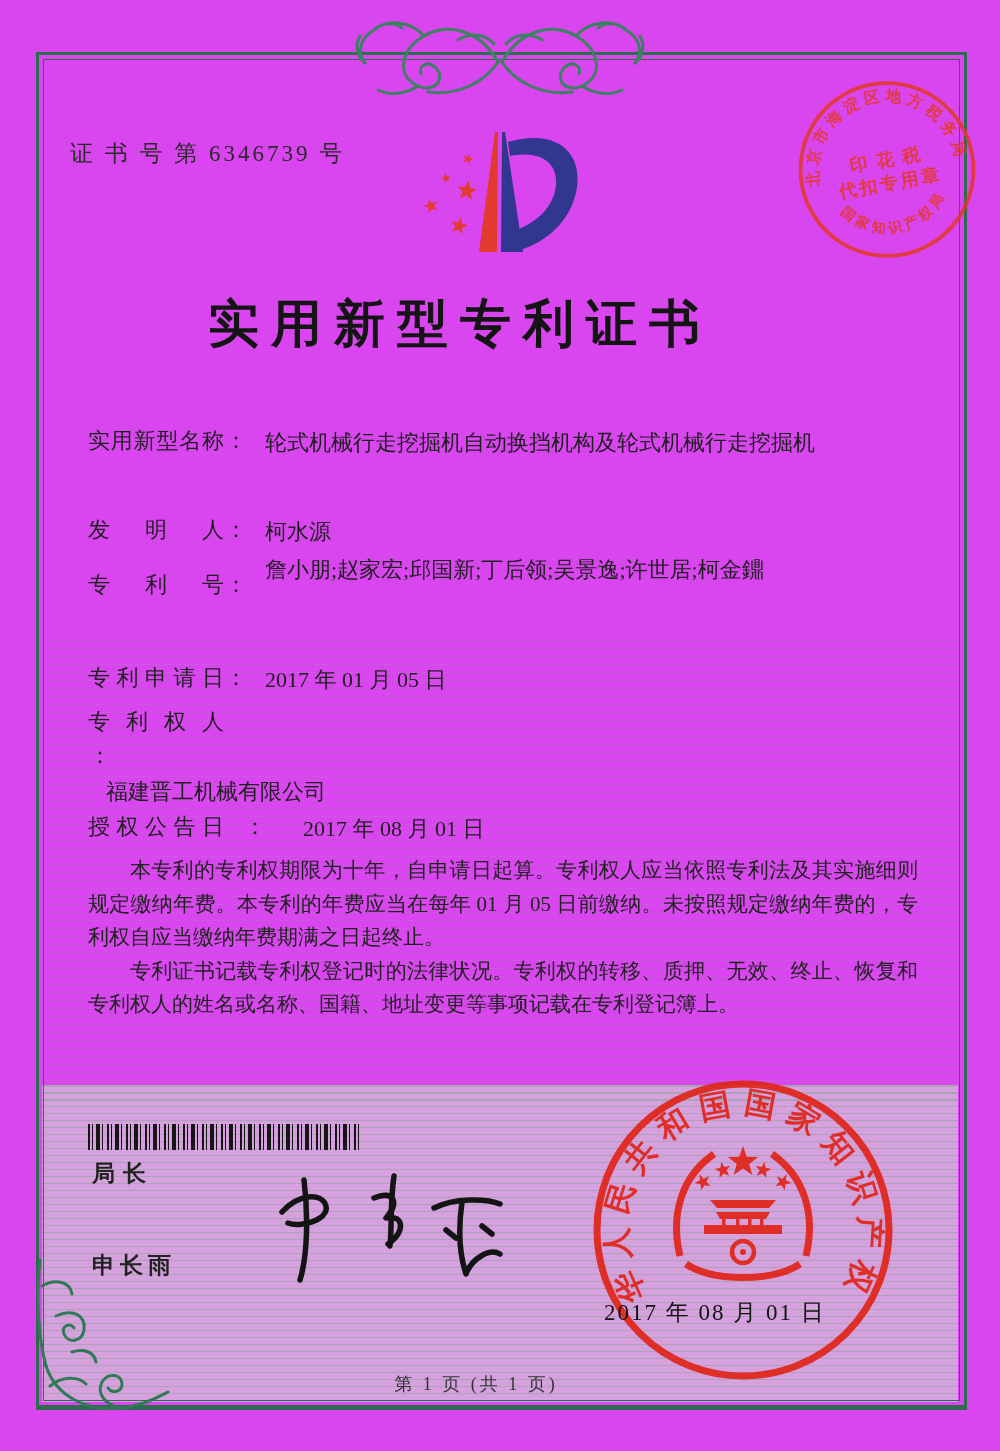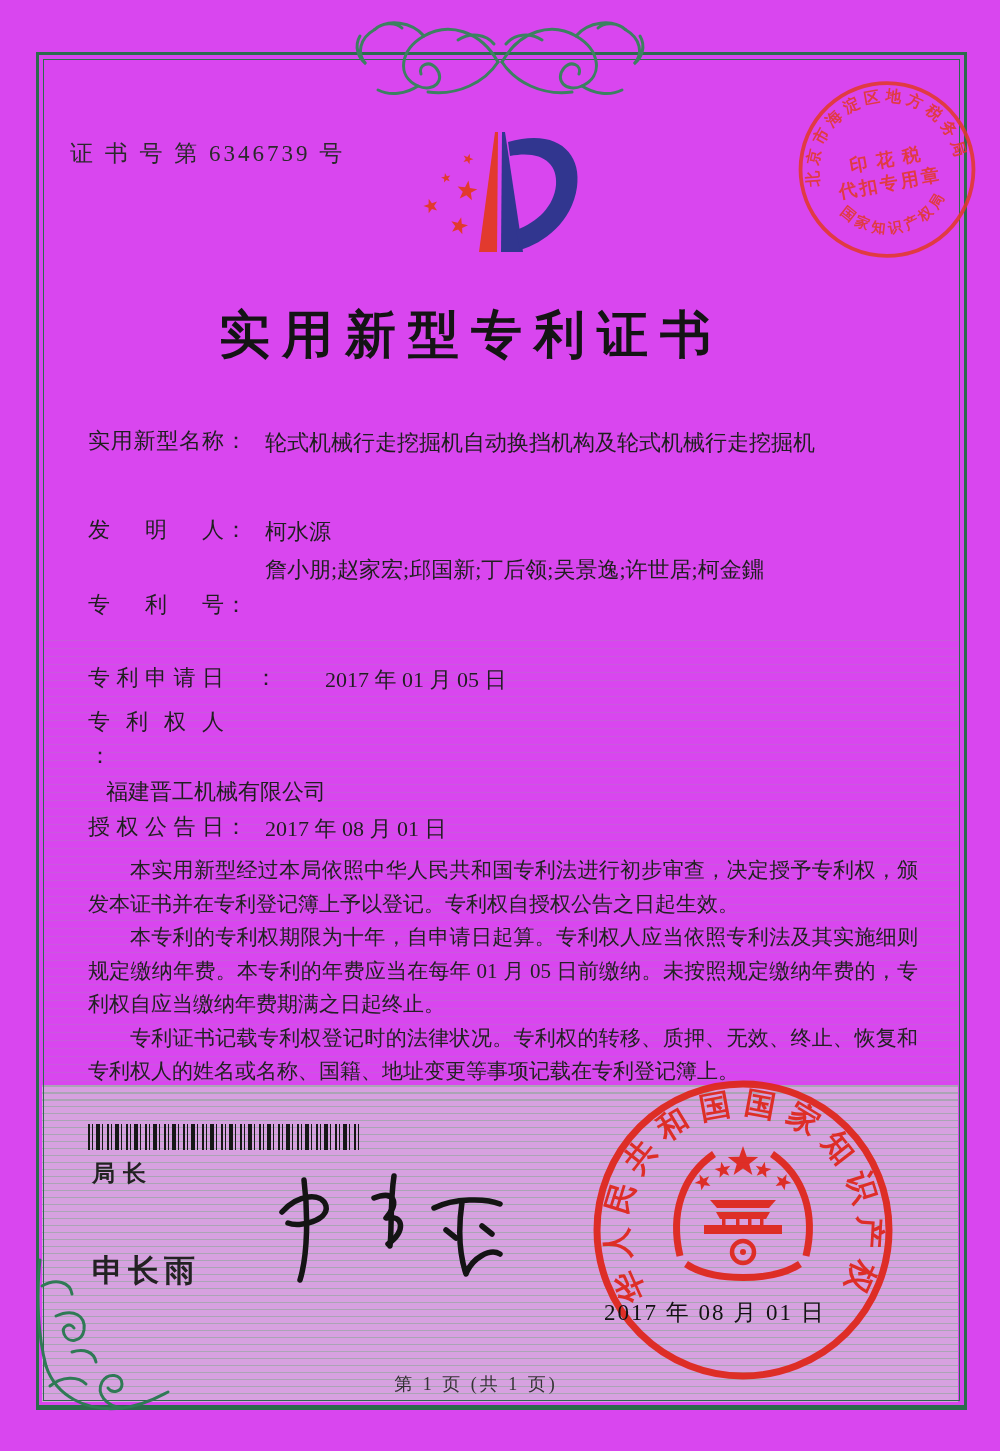--- a/index.html
+++ b/index.html
@@ -13,34 +13,34 @@
   .wm1{left:42px;top:640px;width:916px;height:445px;z-index:0;
     background:repeating-linear-gradient(180deg,rgba(122,186,134,0.16) 0 1.5px,transparent 1.5px 8px);}
   .wm2{left:42px;top:1085px;width:916px;height:317px;z-index:0;
     background-color:rgba(213,236,211,0.55);
     background-image:repeating-linear-gradient(180deg,rgba(96,170,110,0.38) 0 1.5px,transparent 1.5px 7px);}
   
   .frame-outer{left:36px;top:52px;width:925px;height:1350px;border:3px solid #2c6b4d;border-bottom-width:5px;z-index:1;}
   .frame-inner{position:absolute;left:4px;top:4px;right:4px;bottom:4px;border:1px solid #2c6b4d;}
   .cert-no{left:70px;top:138px;font-size:23px;letter-spacing:3px;color:#2a2a2a;z-index:3;}
   .title{left:0;top:286px;width:912px;text-align:center;font-size:51px;font-weight:700;
-    letter-spacing:12px;color:#141414;z-index:3;margin:15px;}
+    letter-spacing:12px;color:#141414;z-index:3;margin:4px;}
   .field{left:88px;display:flex;align-items:flex-start;font-size:22px;line-height:34px;color:#1f1f1f;z-index:3;}
   .flabel{display:inline-block;width:136px;text-align:justify;text-align-last:justify;}
   .fcolon{margin-left:1px;}
   .fval{margin-left:18px;max-width:680px;}
   .fval div{line-height:38px;}
-  .f1{top:424px;}.f2{top:513px;}.f3{top:588px;}.f4{top:661px;gap:30px;}.f5{top:705px;flex-direction:column;}.f6{top:810px;}
+  .f1{top:424px;}.f2{top:513px;}.f3{top:568px;}.f4{top:661px;}.f5{top:705px;flex-direction:column;}.f6{top:810px;gap:19px;}
   .paras{left:88px;top:854px;width:830px;z-index:3;}
   .paras p{margin:0;font-size:21px;line-height:33.5px;text-align:justify;text-indent:2em;color:#222;}
   .barcode{left:88px;top:1124px;width:272px;height:26px;z-index:3;
     background:repeating-linear-gradient(90deg,#161616 0 2px,transparent 2px 4px,#161616 4px 5px,transparent 5px 8px,#161616 8px 12px,transparent 12px 14px,#161616 14px 15px,transparent 15px 19px);}
   .director-title{left:92px;top:1158px;font-size:23px;font-weight:700;letter-spacing:8px;z-index:4;
     font-family:"Liberation Sans","DejaVu Sans",sans-serif;color:#222;}
-  .director-name{left:92px;top:1250px;font-size:31px;font-weight:700;letter-spacing:5px;z-index:4;
+  .director-name{left:92px;top:1250px;font-size:23px;font-weight:700;letter-spacing:5px;z-index:4;
     font-family:"Liberation Sans","DejaVu Sans",sans-serif;color:#222;}
   .signature{left:238px;top:1168px;z-index:6;}
   .seal{left:588px;top:1078px;z-index:5;}
   .issue-date{left:604px;top:1297px;font-size:23px;letter-spacing:2px;color:#121212;z-index:7;}
   .footer{left:6px;top:1372px;width:940px;text-align:center;font-size:18px;letter-spacing:3px;color:#333;z-index:3;}
   .stamp{left:792px;top:72px;z-index:6;transform:rotate(-10deg);}
   .logo{left:398px;top:90px;z-index:3;}
   .dragons{left:330px;top:10px;z-index:2;}
   .floral{left:26px;top:1256px;z-index:2;}
 </style>
@@ -153,21 +153,20 @@
   </div>
   <div class="abs field f6">
     <span class="flabel">授权公告日</span>
       <span class="fcolon">：</span>
     <div class="fval">
         <div>2017 年 08 月 01 日</div>
       </div>
   </div>
 
   <div class="abs paras">
-    <p>本实用新型经过本局依照中华人民共和国专利法进行初步审查，决定授予专利权，颁发本证书并在专利登记簿上予以登记。专利权自授权公告之日起生效。</p>
     <p>本专利的专利权期限为十年，自申请日起算。专利权人应当依照专利法及其实施细则规定缴纳年费。本专利的年费应当在每年 01 月 05 日前缴纳。未按照规定缴纳年费的，专利权自应当缴纳年费期满之日起终止。</p>
     <p>专利证书记载专利权登记时的法律状况。专利权的转移、质押、无效、终止、恢复和专利权人的姓名或名称、国籍、地址变更等事项记载在专利登记簿上。</p>
   </div>
 
   <div class="abs barcode"></div>
 
   <div class="abs director-title">局长</div>
   <div class="abs director-name">申长雨</div>
 
   <svg class="abs signature" width="280" height="135" viewBox="0 0 280 135">

